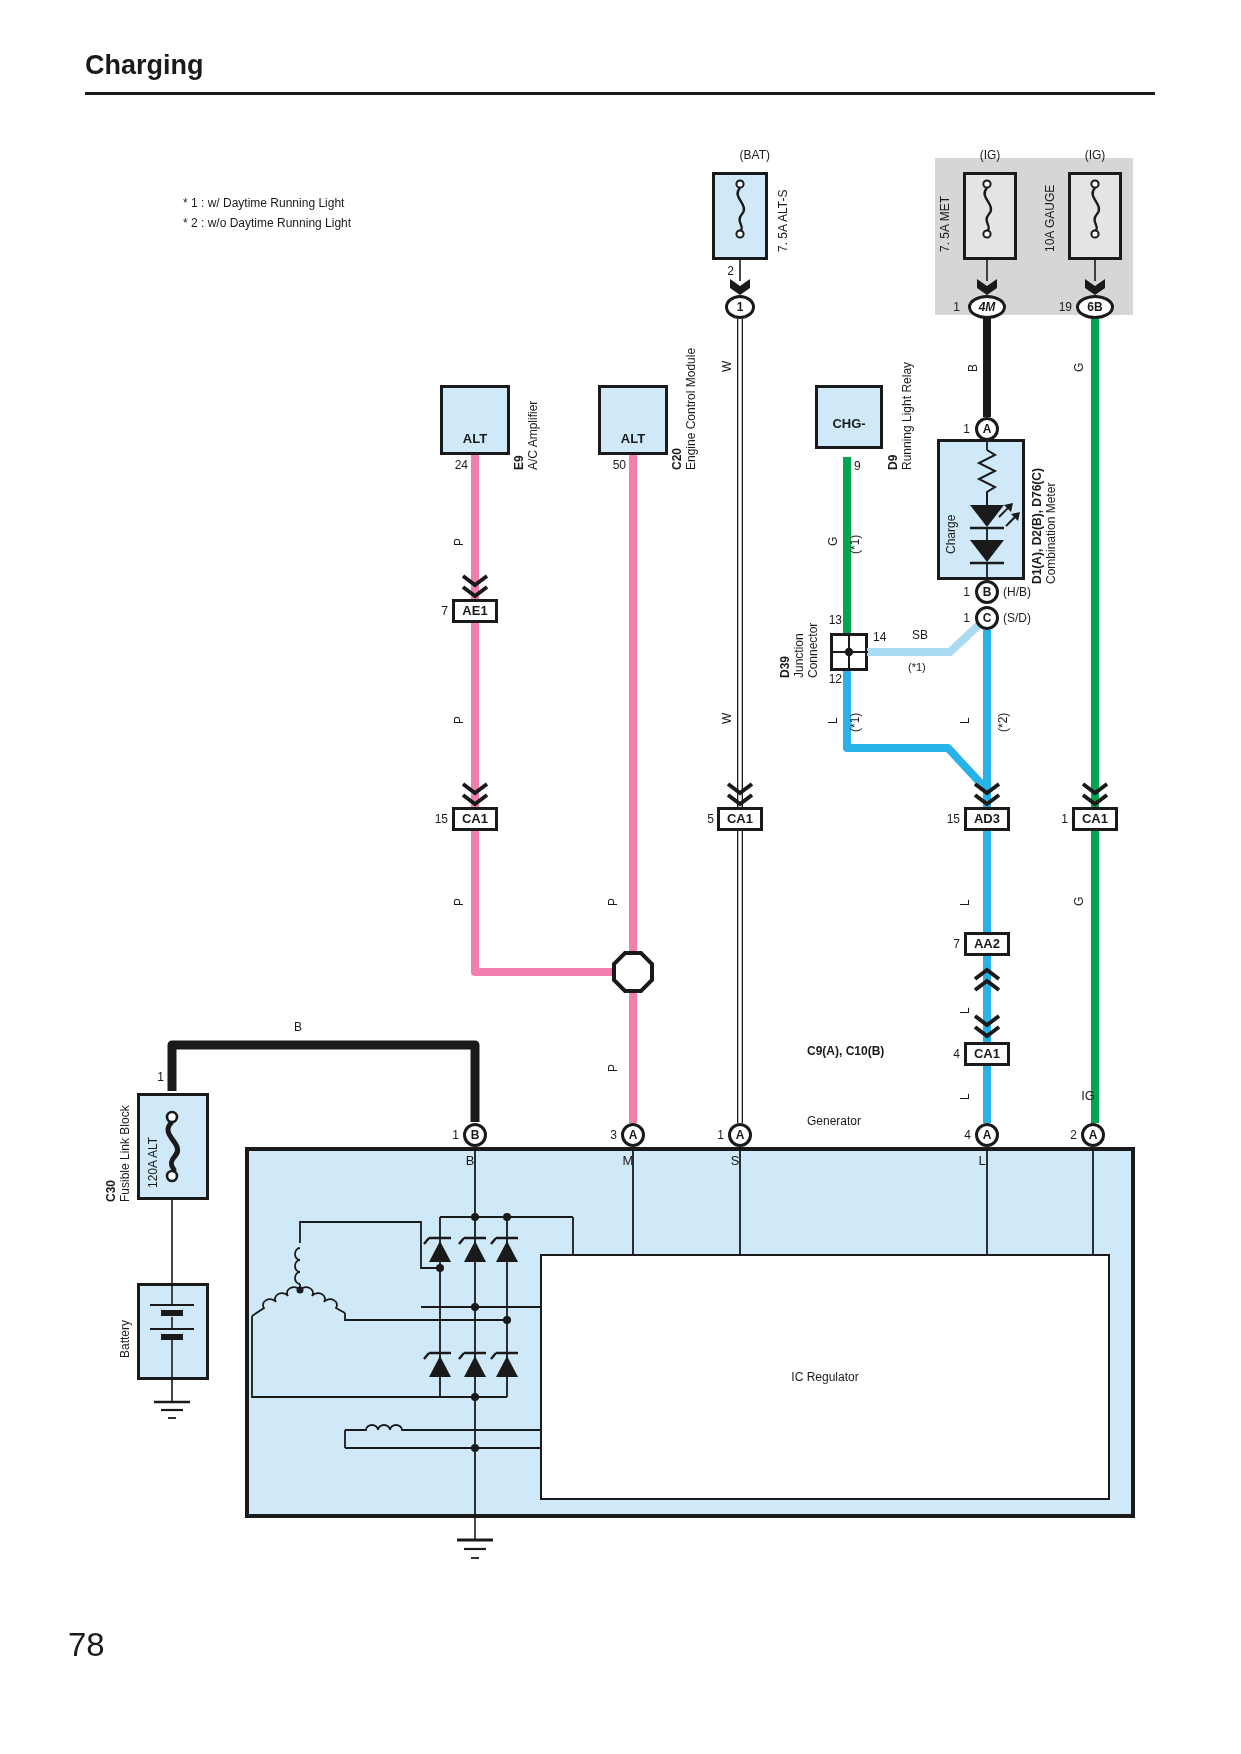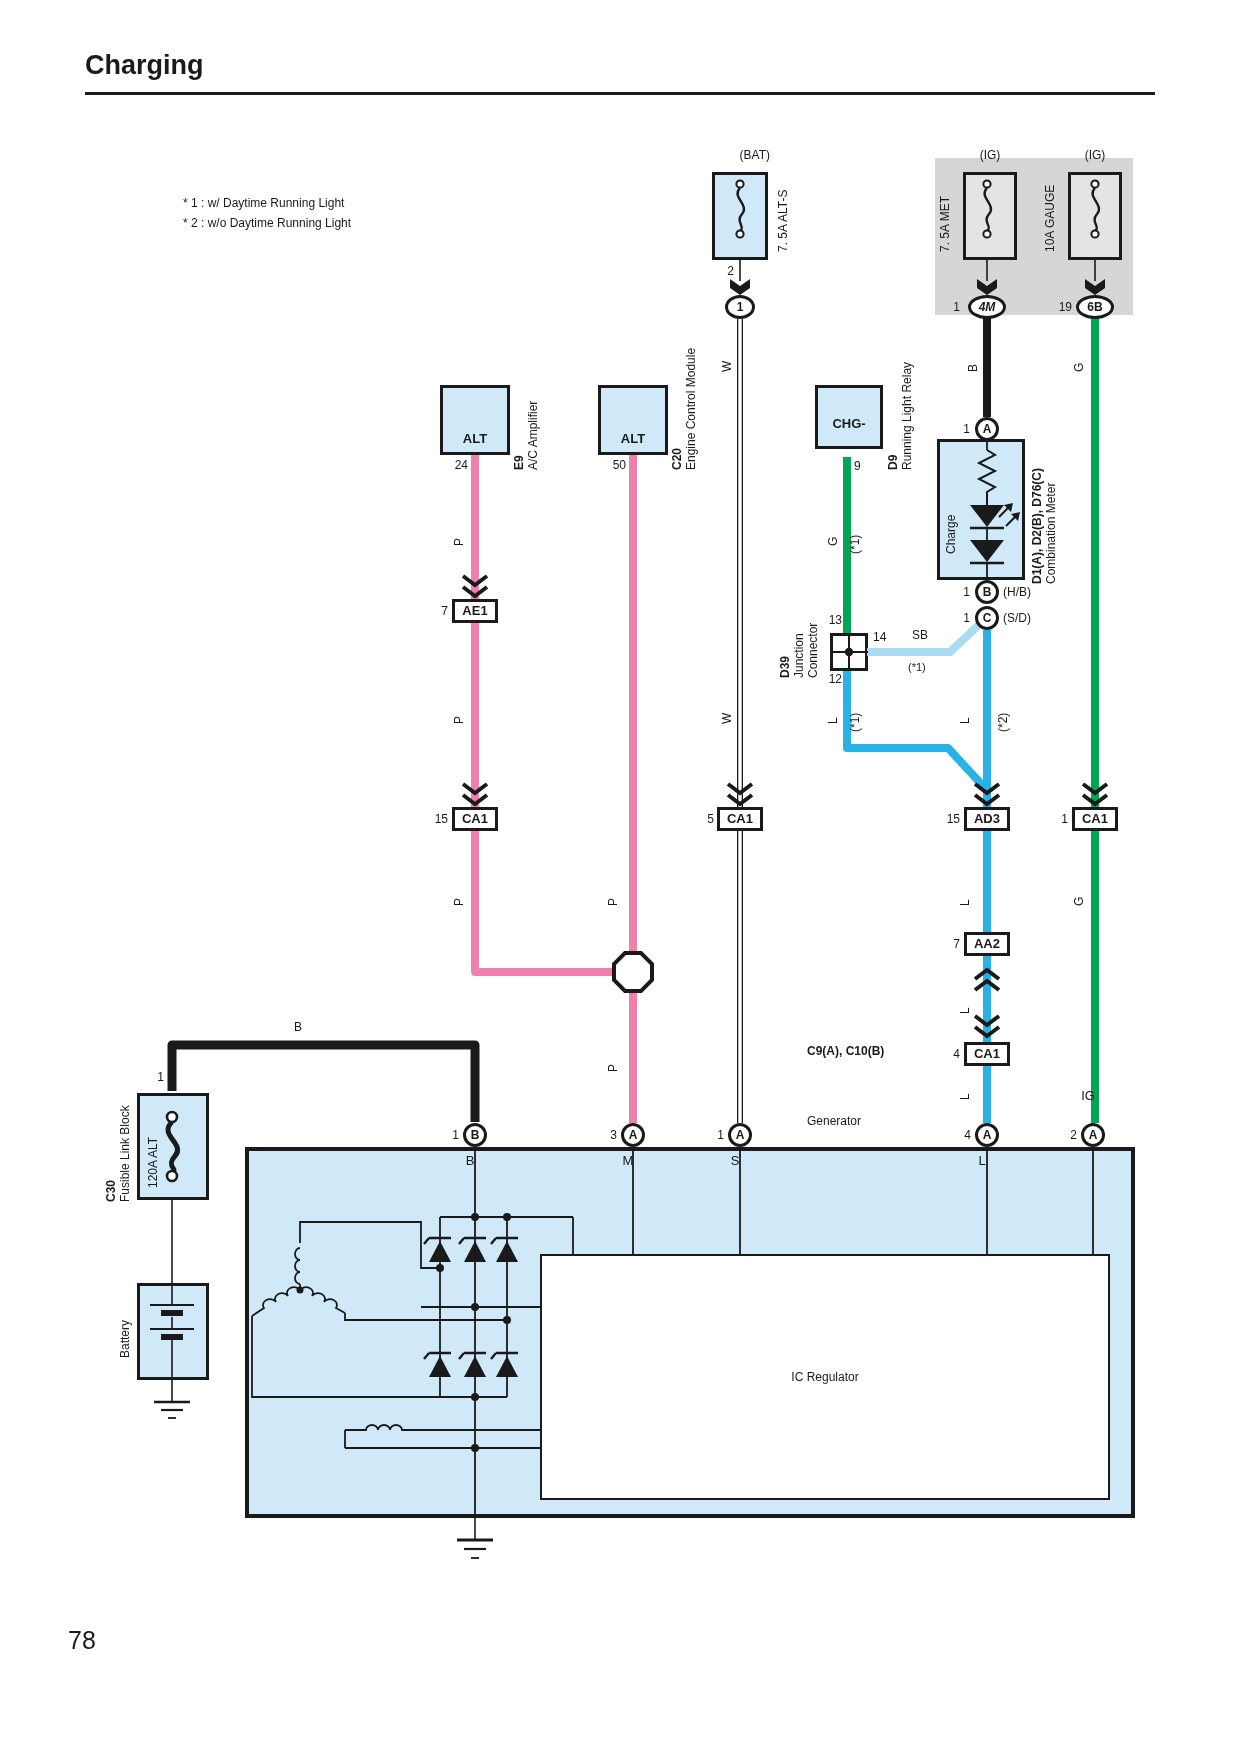--- a/index.html
+++ b/index.html
@@ -346,15 +346,15 @@
   <div class="termletter" style="left:715px;top:1153px;">S</div>
 
   <div class="num" style="left:943px;top:1128px;width:28px;">4</div>
   <div class="circ" style="left:975px;top:1123px;">A</div>
   <div class="termletter" style="left:962px;top:1153px;">L</div>
 
   <div class="num" style="left:1049px;top:1128px;width:28px;">2</div>
   <div class="circ" style="left:1081px;top:1123px;">A</div>
   <div class="termletter" style="left:1068px;top:1088px;">IG</div>
 
-  <div class="footer" style="left:68px;top:1626px;font-size:25px;">78</div>
+  <div class="footer" style="left:68px;top:1626px;font-size:33px;">78</div>
 
 </div>
 
 </body></html>

